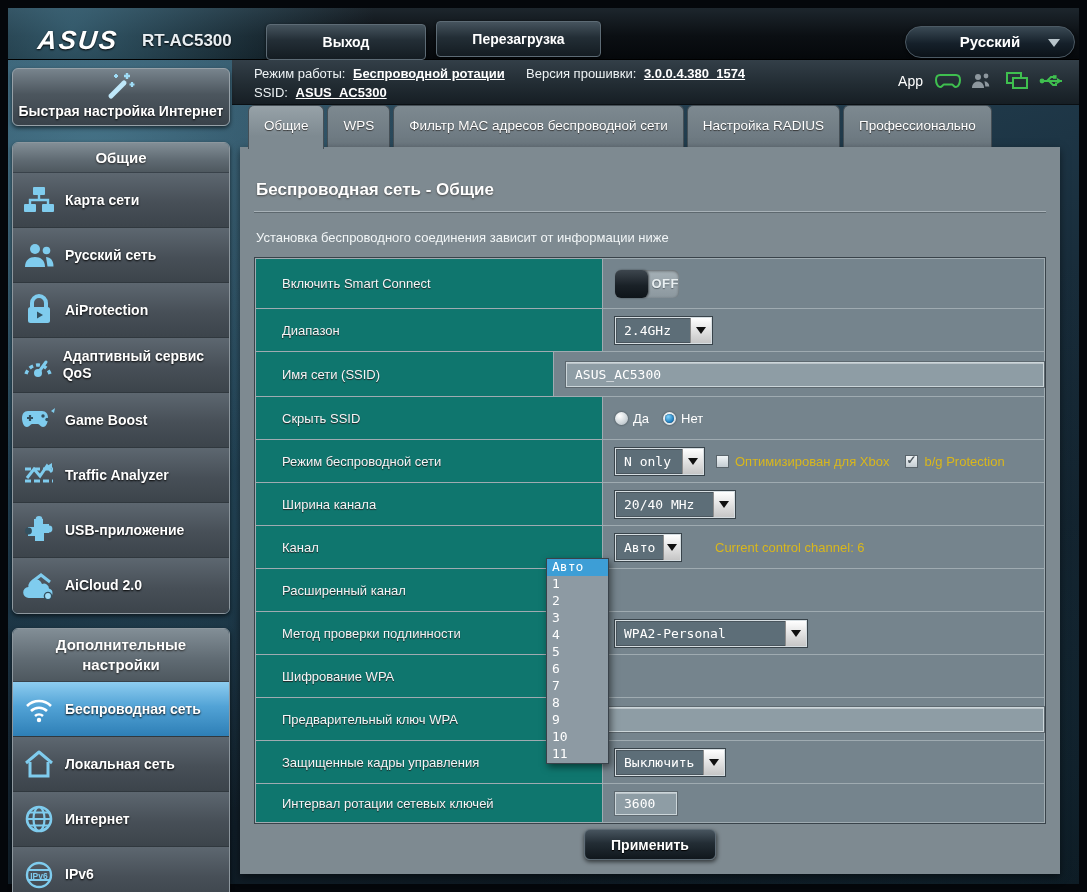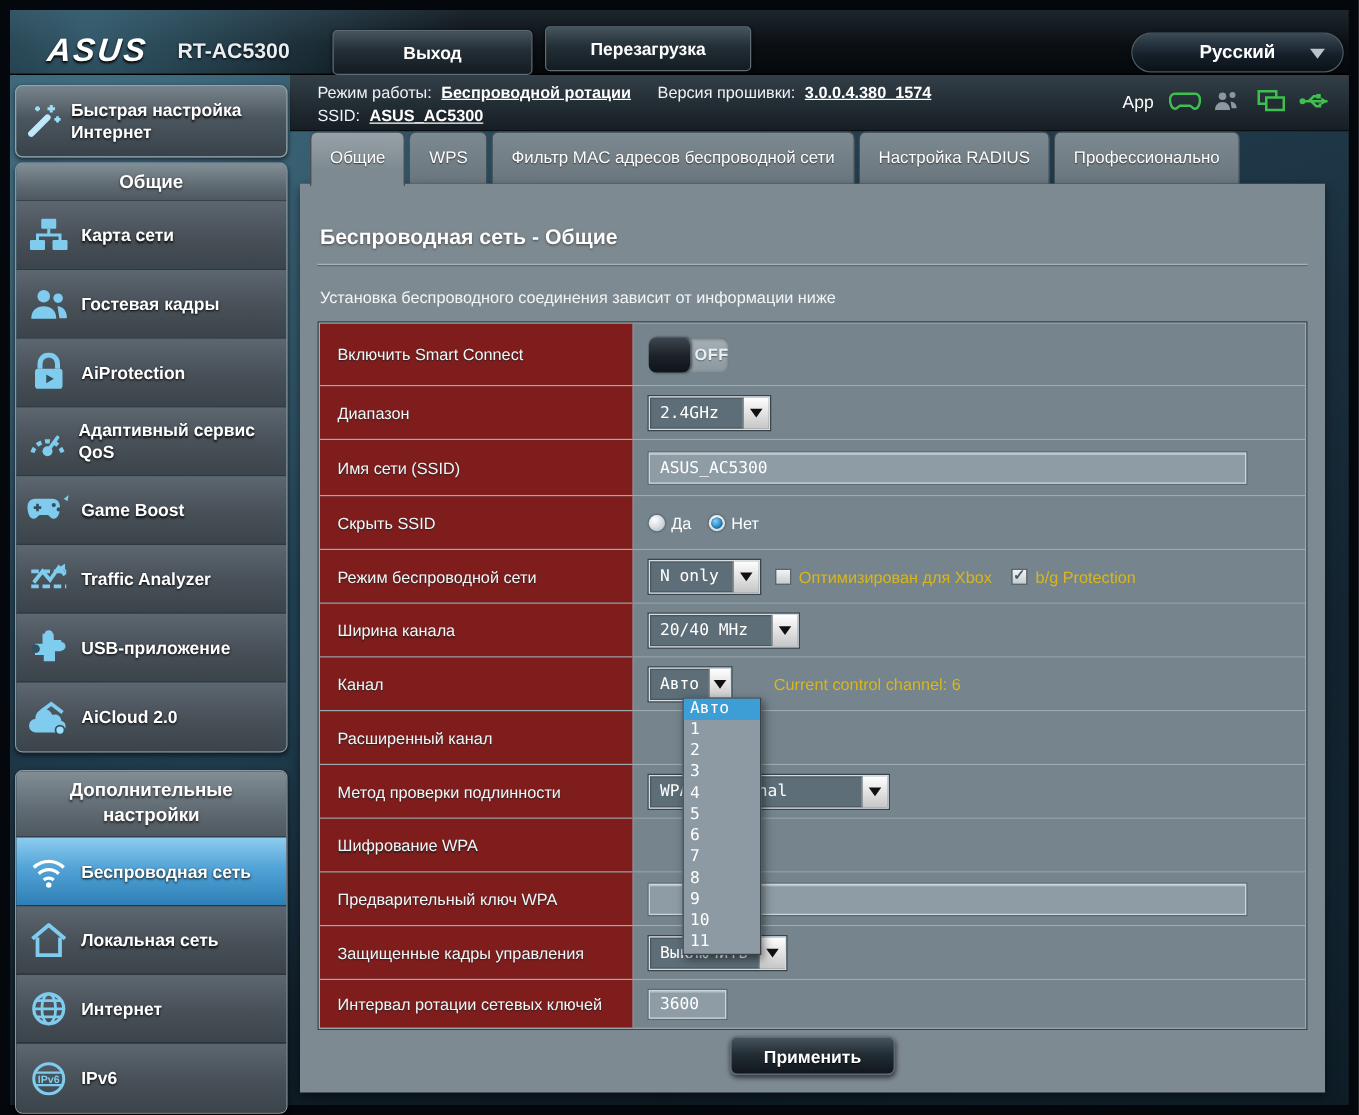--- a/index.html
+++ b/index.html
@@ -49,21 +49,21 @@
   .ib-gap { display:inline-block; width:14px; }
   #appbox { position:absolute; right:14px; top:11px; display:flex; align-items:center; gap:10px; }
   #appbox .app-lbl { color:#fff; font-size:14px; margin-right:2px; }
   #appbox svg { display:block; }
 
   
   #sidebar { left:12px; top:68px; width:218px; }
   #quick-btn { width:218px; height:58px; border-radius:6px;
     background:linear-gradient(#78848d 0%, #4c565e 45%, #39424a 100%);
     border:1px solid #97a1a8; box-shadow:0 2px 4px rgba(0,0,0,.6); display:flex; align-items:center;
-    cursor:pointer; margin-bottom:4px; }
+    cursor:pointer; margin-bottom:16px;flex-direction:column; }
   #quick-btn .qtxt { color:#fff; font-weight:bold; font-size:14px; line-height:17px; text-shadow:0 1px 2px #000; }
   .sgroup { border:1px solid #8d979e; border-radius:6px; overflow:hidden; box-shadow:0 2px 4px rgba(0,0,0,.6); margin-bottom:14px; }
   .shead { background:linear-gradient(#828e96 0%, #5f6a72 60%, #4e585f 100%);
     color:#fff; font-weight:bold; font-size:15px; text-align:center; padding:6px 4px;
     text-shadow:0 1px 2px #222; border-bottom:1px solid #39424a; }
   .si { height:55px; display:flex; align-items:center;
     background:linear-gradient(#5d6770 0%, #474f57 55%, #3c444b 100%);
     border-bottom:1px solid #30383e; cursor:pointer; }
   .si:last-child { border-bottom:none; }
   .si .ic { width:52px; display:flex; justify-content:center; }
@@ -85,22 +85,22 @@
   #page-title { position:absolute; left:16px; top:33px; color:#fff; font-size:17px; font-weight:bold;
     text-shadow:0 1px 2px #444; }
   #title-divider { position:absolute; left:14px; top:64px; width:792px; height:1px; background:#a8b2b8;
     box-shadow:0 1px 0 #5d686e; }
   #page-desc { position:absolute; left:16px; top:83px; color:#f2f6f7; font-size:13px; }
 
   #ftable { position:absolute; left:15px; top:111px; width:790px; border:1px solid #9fabb1;
     box-shadow:0 0 0 1px #39434a; }
   .frow { display:flex; border-bottom:1px solid #9fabb1; }
   .frow:last-child { border-bottom:none; }
-  .fl { width:251px; background:#7f1d1d; color:#f2f6f7; font-size:13px; display:flex; align-items:center;
-    padding-left:14px; border-right:1px solid #9fabb1; text-shadow:0 1px 1px #222; }
+  .fl { width:347px; background:#0f766e; color:#f2f6f7; font-size:13px; display:flex; align-items:center;
+    padding-left:26px; border-right:1px solid #9fabb1; text-shadow:0 1px 1px #222; }
   .fc { flex:1; background:#75848d; display:flex; align-items:center; padding-left:12px; position:relative; }
   .h50{height:50px;} .h45{height:45px;} .h43{height:43px;} .h38{height:38px;}
   .sel { display:inline-flex; height:27px; background:#5d6e78; border:1px solid #d6dee2;
     box-shadow:0 0 0 1px #39444b, inset 0 0 0 1px #4a565e; cursor:pointer; }
   .sel-t { font-family:"DejaVu Sans Mono", monospace; font-size:13px; color:#fff; padding:5px 8px 0 8px; white-space:pre; flex:1; }
   .sel-a { width:21px; background:linear-gradient(#ffffff,#c6c6c6); border-left:1px solid #8d8d8d;
     display:flex; align-items:center; justify-content:center; }
   .sel-a::after { content:""; width:0; height:0; border:5px solid transparent; border-top:7px solid #101010; margin-top:6px; }
 
   .toggle { width:64px; height:28px; border-radius:6px; display:inline-flex;
@@ -231,21 +231,21 @@
     </div>
     <div class="si">
       <span class="ic">
           <svg width="34" height="30" viewBox="0 0 34 30">
             <circle cx="13" cy="9" r="5" fill="#7fccee"></circle>
             <path d="M3 27c0-7 4.5-10 10-10s10 3 10 10z" fill="#7fccee"></path>
             <circle cx="24.5" cy="10.5" r="3.8" fill="#7fccee"></circle>
             <path d="M24 17c4.5.4 7.5 3.4 7.5 9.5h-6" fill="#7fccee"></path>
           </svg>
         </span>
-      <span class="lbl">Гостевая кадры</span>
+      <span class="lbl">Русский сеть</span>
     </div>
     <div class="si">
       <span class="ic">
           <svg width="30" height="32" viewBox="0 0 30 32">
             <path d="M8 13V9a7 7 0 0 1 14 0v4" stroke="#7fccee" stroke-width="4" fill="none"></path>
             <rect x="4" y="13" width="22" height="16" rx="2.5" fill="#7fccee"></rect>
             <path d="M13 17.5l6 3.5-6 3.5z" fill="#33505f"></path>
           </svg>
         </span>
       <span class="lbl">AiProtection</span>

